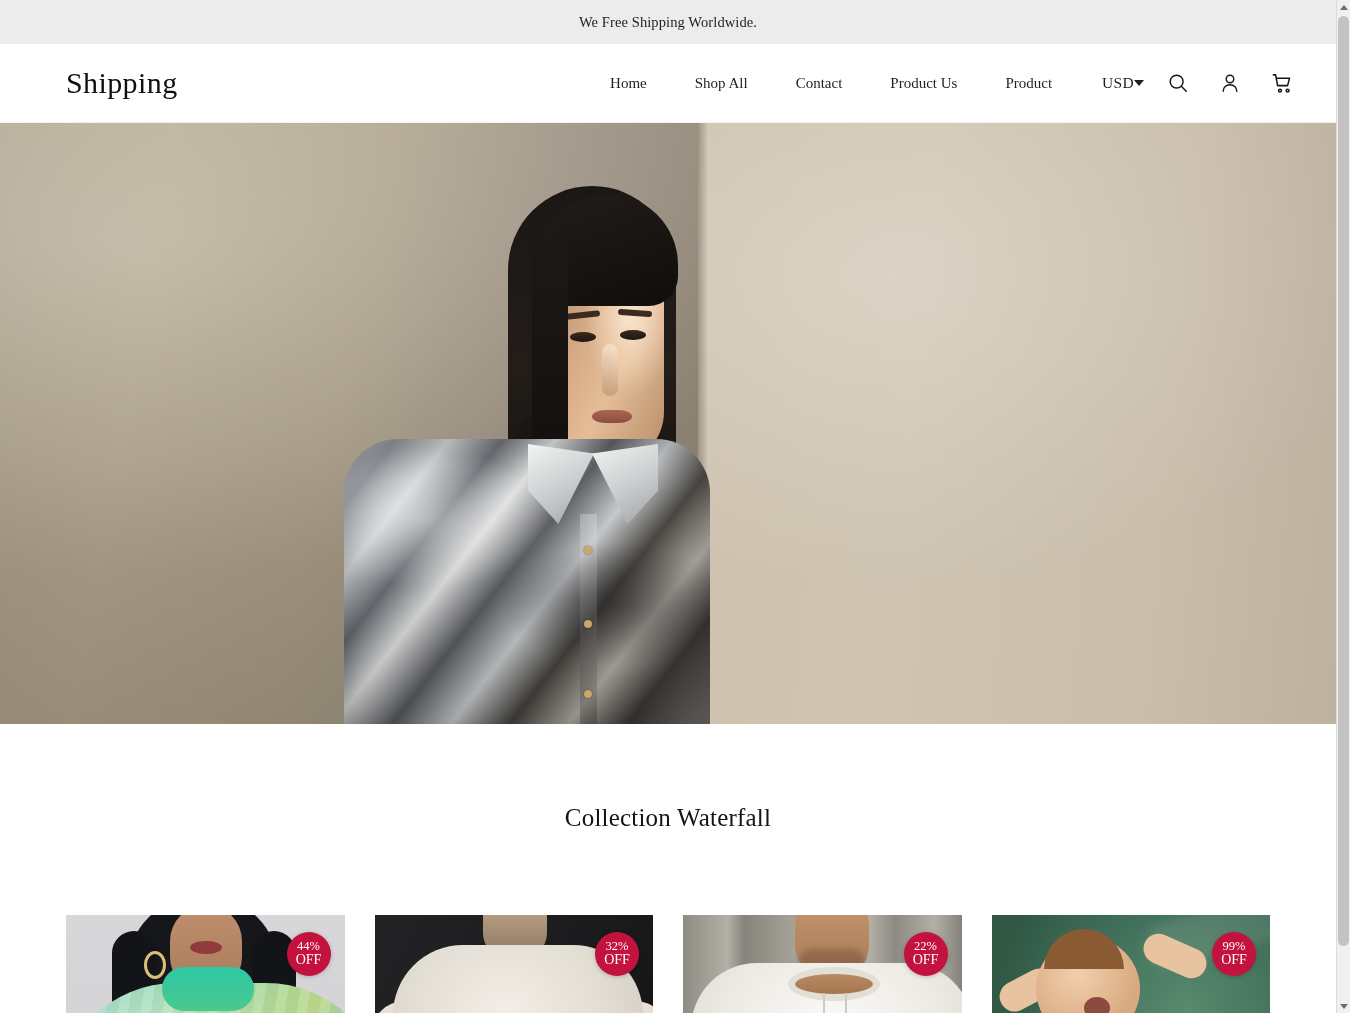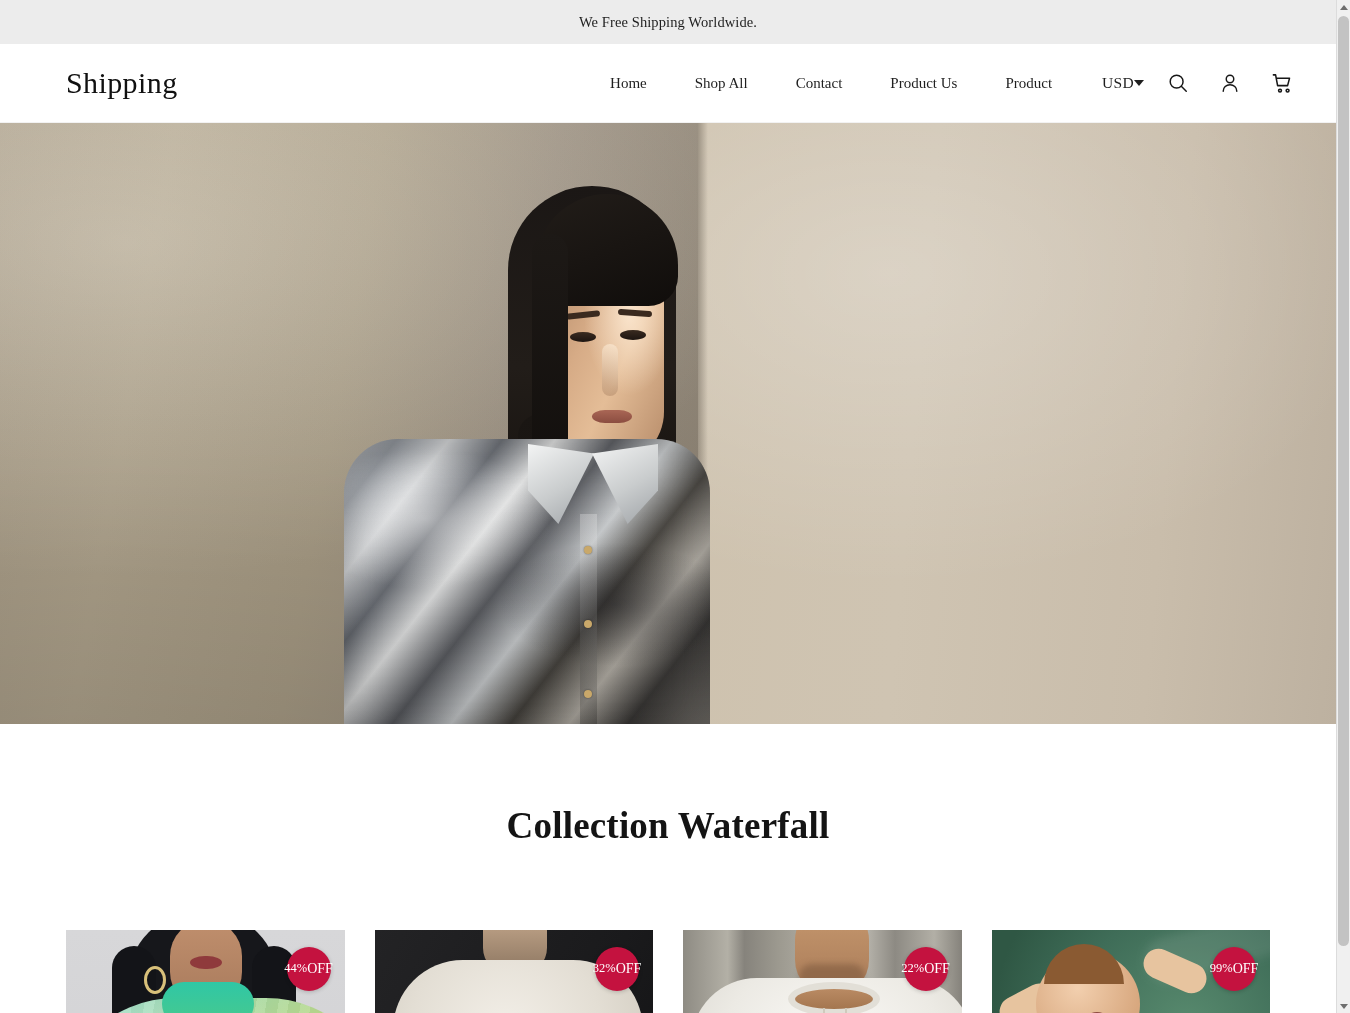--- a/index.html
+++ b/index.html
@@ -298,22 +298,22 @@
   .btn-dot.b2 { bottom: 96px; }
   .btn-dot.b3 { bottom: 26px; }
 
   
   .collection {
     padding-top: 80px;
     background: #ffffff;
   }
   .collection-title {
     text-align: center;
-    font-size: 37px;
-    font-weight: 700;
+    font-size: 25px;
+    font-weight: 400;
     letter-spacing: .2px;
     color: #141414;
   }
   .product-grid {
     display: flex;
     gap: 30px;
     padding: 0 66px;
     margin-top: 83px;
   }
   .product-card {
@@ -331,20 +331,21 @@
   .discount-badge {
     position: absolute;
     top: 17px;
     right: 14px;
     width: 44px;
     height: 44px;
     border-radius: 50%;
     background: #c4123f;
     color: #ffffff;
     display: flex;
+    flex-direction: column;
     align-items: center;
     justify-content: center;
     line-height: 1.05;
     z-index: 3;
     box-shadow: 0 1px 4px rgba(0,0,0,.2);
   }
   .discount-badge .pct { font-size: 12.5px; }
   .discount-badge .off { font-size: 14px; }
 
   

